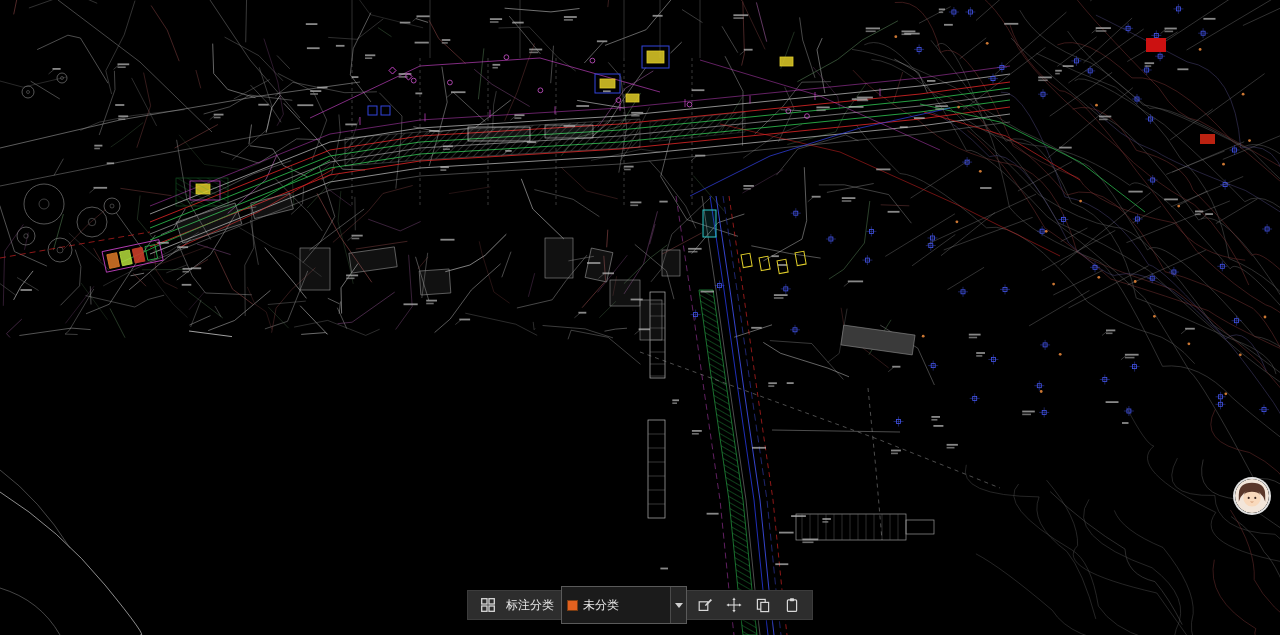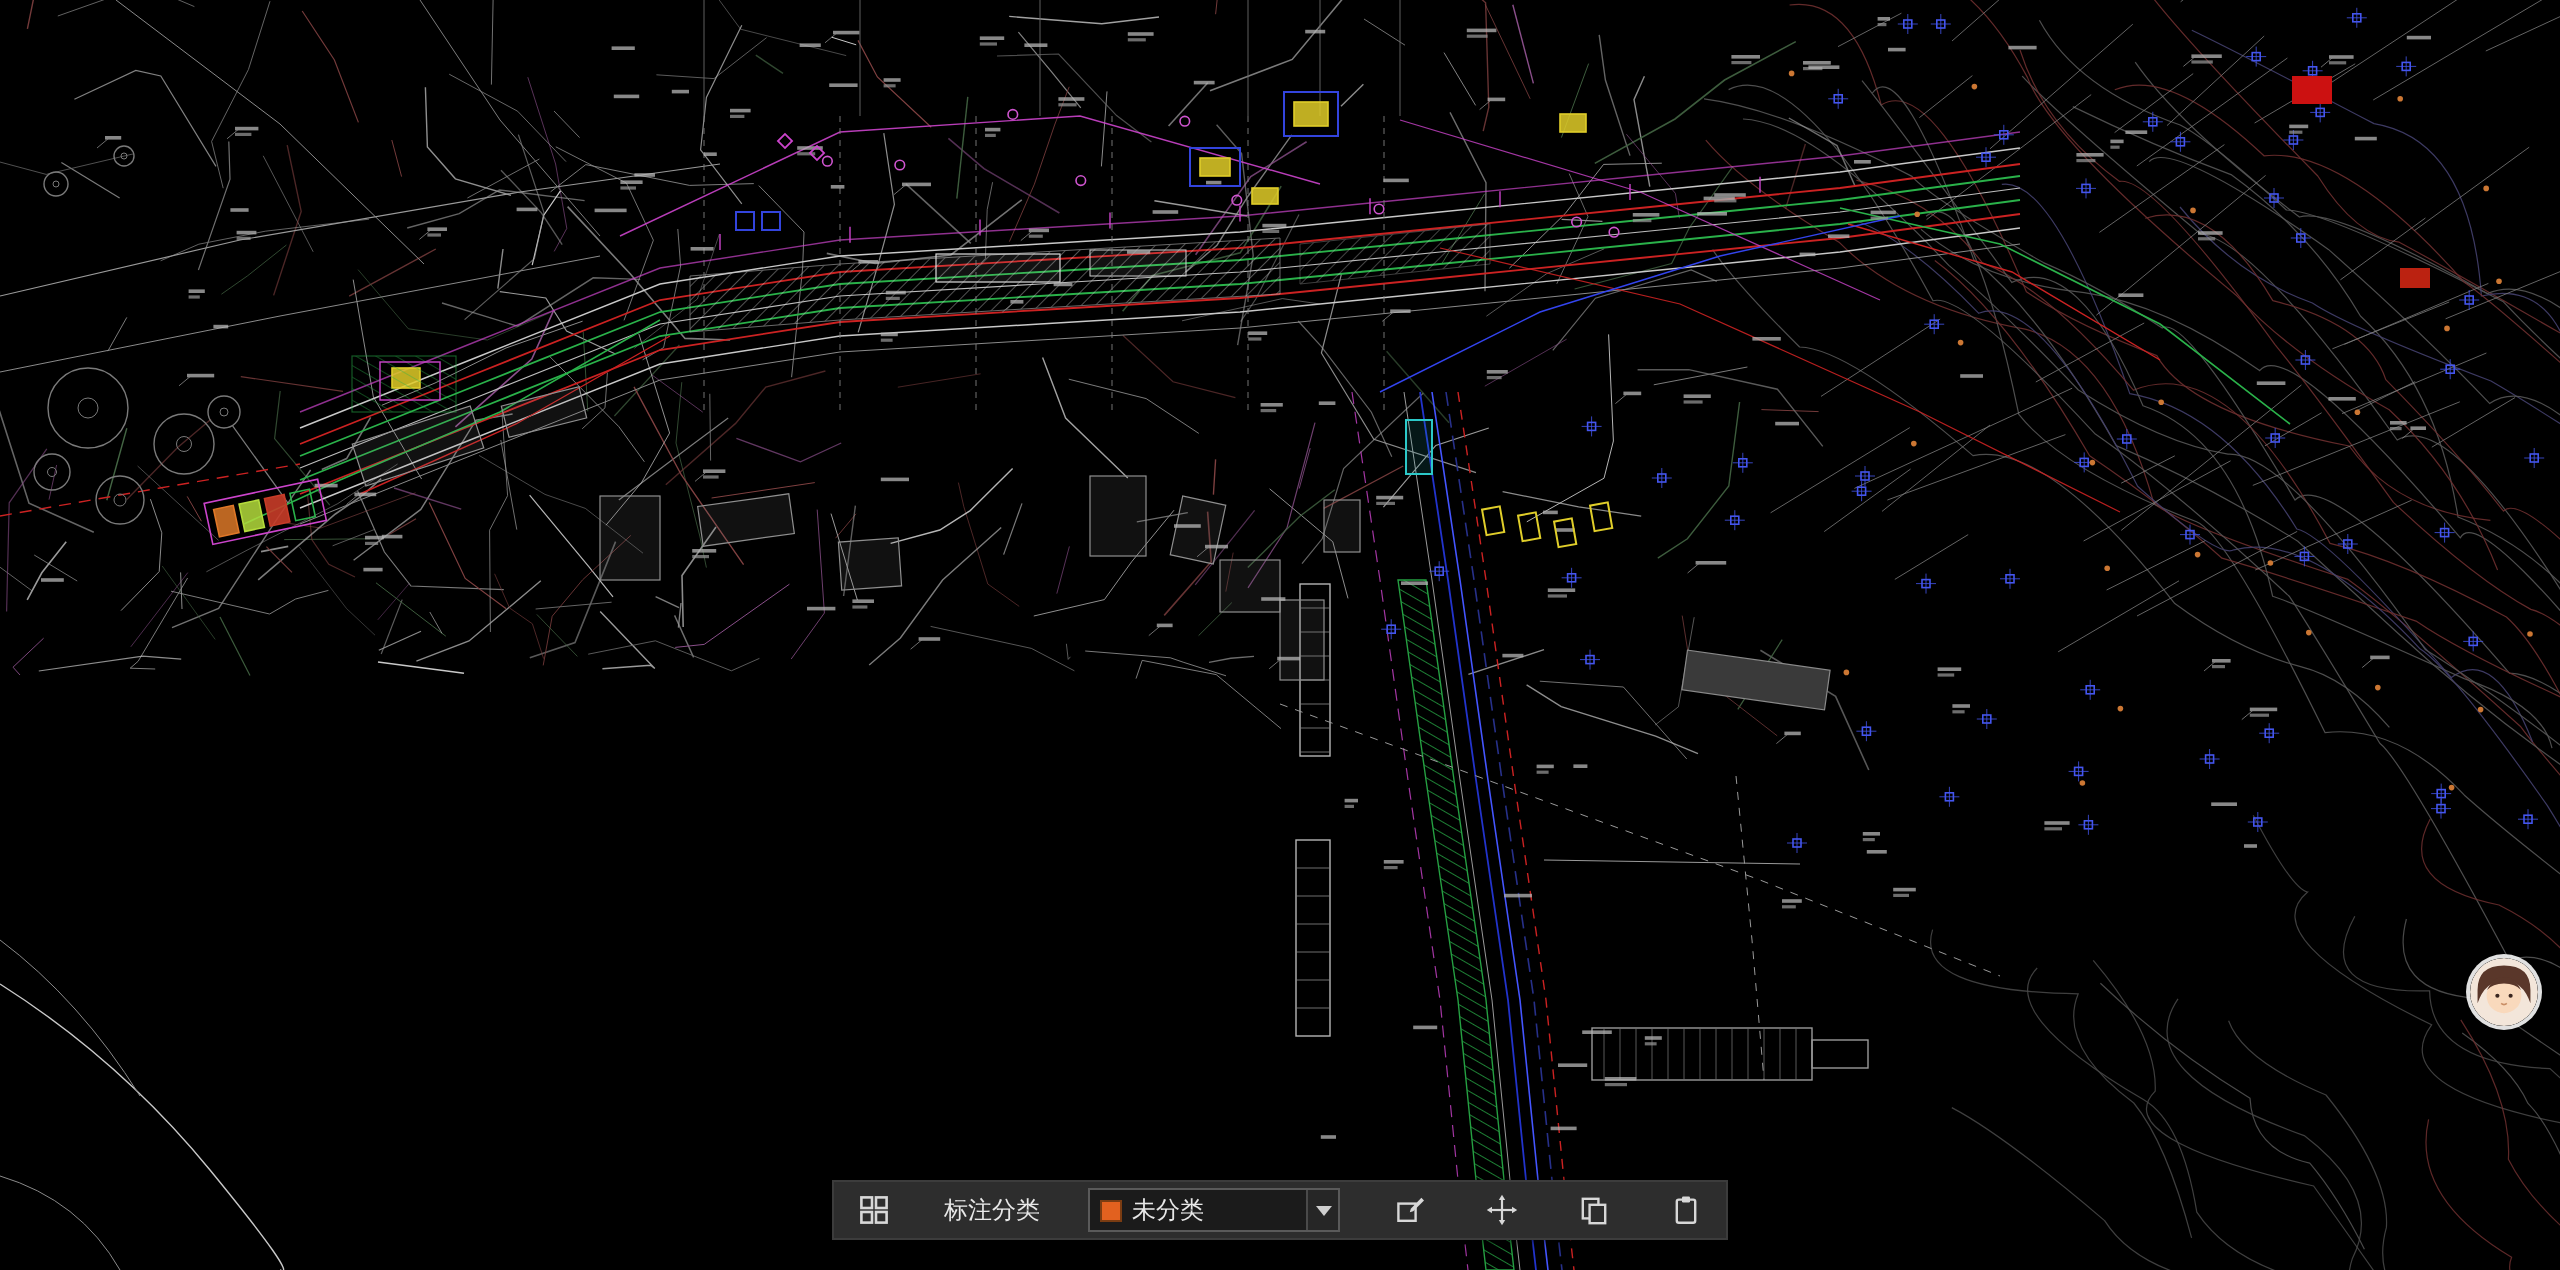--- a/index.html
+++ b/index.html
@@ -2,25 +2,25 @@
 <html><head>
 <meta charset="utf-8">
 <style>
   *{margin:0;padding:0;box-sizing:border-box;}
   html,body{width:1280px;height:635px;background:#000;overflow:hidden;
     font-family:"DejaVu Sans",sans-serif;}
   .stage{position:relative;width:1280px;height:635px;background:#000;}
   #cad-svg{position:absolute;left:0;top:0;}
   .toolbar{position:absolute;left:50%;bottom:15px;transform:translateX(-50%);
     height:30px;background:#2d2d2d;border:1px solid #3c3c3c;display:flex;
-    align-items:center;padding:0 9px;gap:24px;box-shadow:0 1px 4px rgba(0,0,0,.6);}
+    align-items:center;padding:0 9px;gap:7px;box-shadow:0 1px 4px rgba(0,0,0,.6);}
   .tb-btn{background:none;border:none;width:22px;height:22px;display:flex;
     align-items:center;justify-content:center;cursor:pointer;padding:0;}
   .tb-label{color:#e8e8e8;font-size:12px;white-space:nowrap;}
-  .dropdown{display:flex;align-items:center;height:22px;width:126px;
+  .dropdown{display:flex;align-items:center;height:38px;width:126px;
     background:#1b1b1b;border:1px solid #5a5a5a;cursor:pointer;}
   .swatch{width:11px;height:11px;margin:0 5px;border:1px solid #7a3c12;flex:none;}
   .dd-value{color:#e8e8e8;font-size:12px;flex:1;overflow:hidden;white-space:nowrap;}
   .dd-arrow{width:16px;height:100%;display:flex;align-items:center;
     justify-content:center;border-left:1px solid #4a4a4a;background:#262626;}
   .dd-arrow::after{content:"";border-left:4px solid transparent;
     border-right:4px solid transparent;border-top:5px solid #cfcfcf;}
   .avatar{position:absolute;right:11px;top:479px;width:34px;height:34px;
     border-radius:50%;overflow:hidden;cursor:pointer;
     box-shadow:0 0 0 2px rgba(250,250,250,.9),0 2px 5px rgba(0,0,0,.6);}

